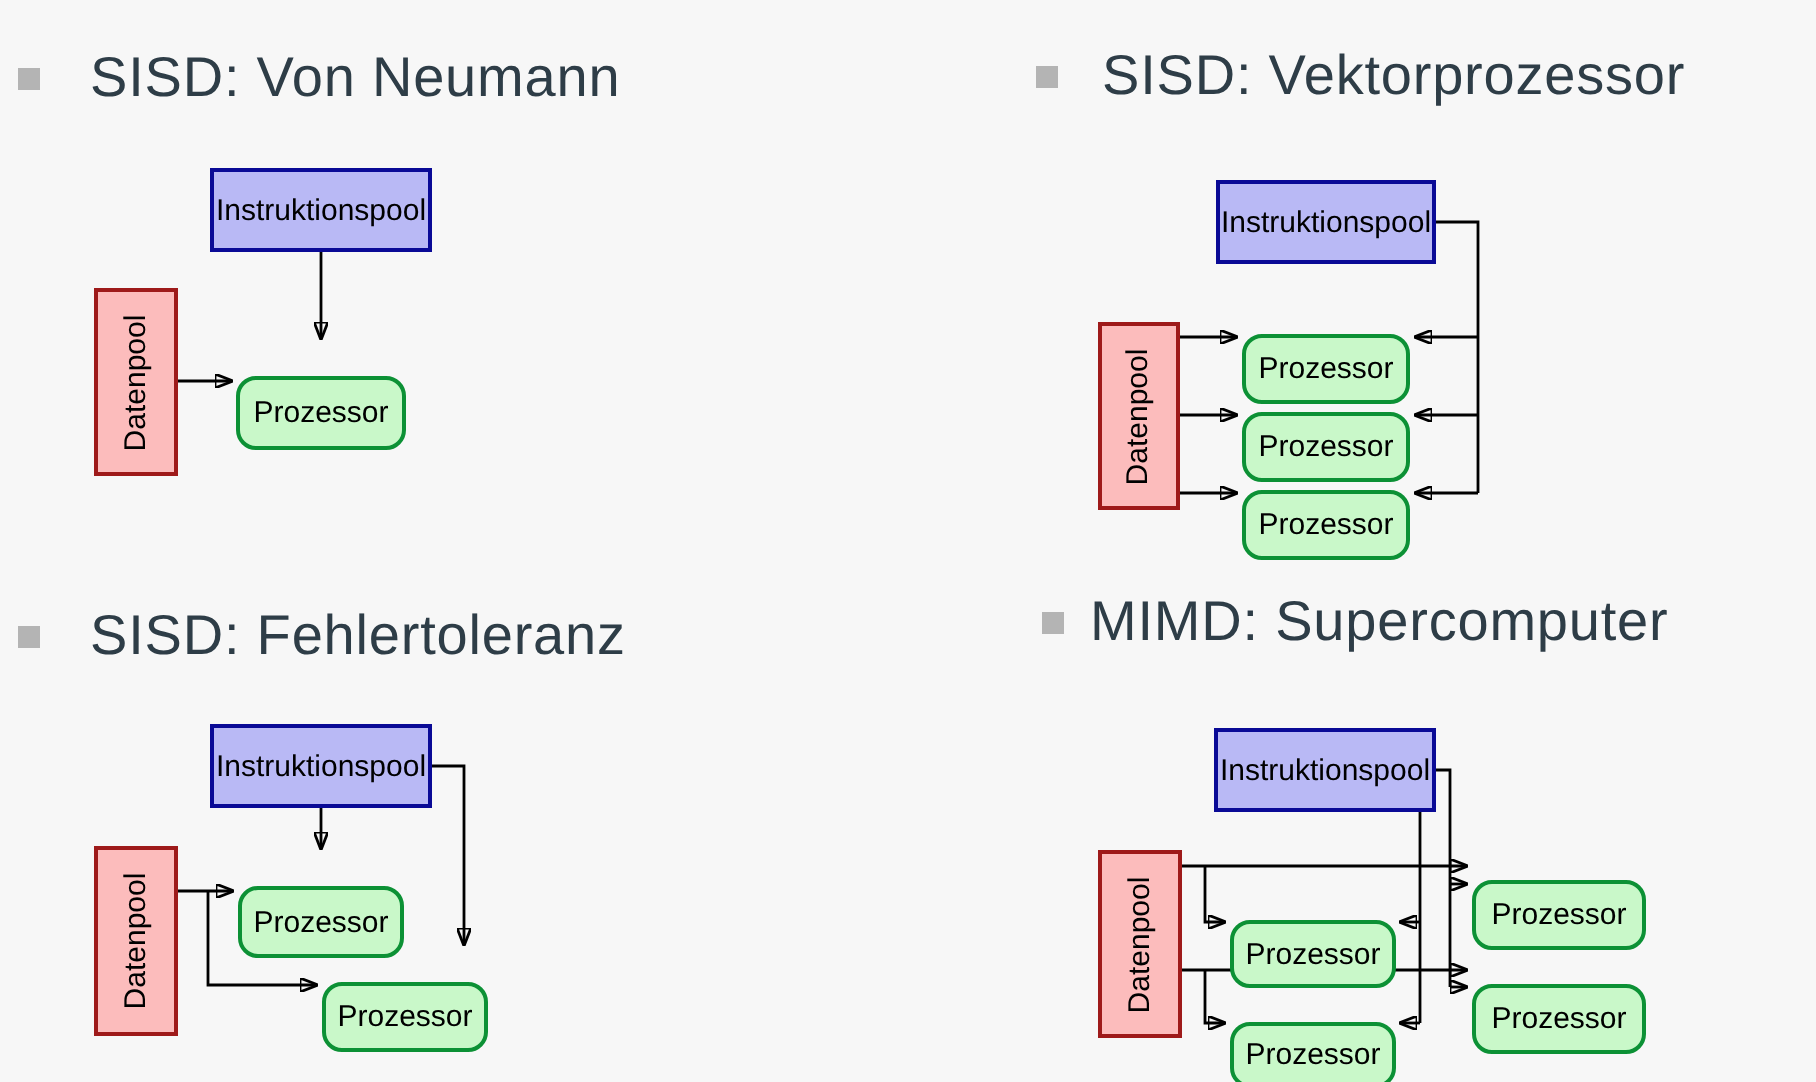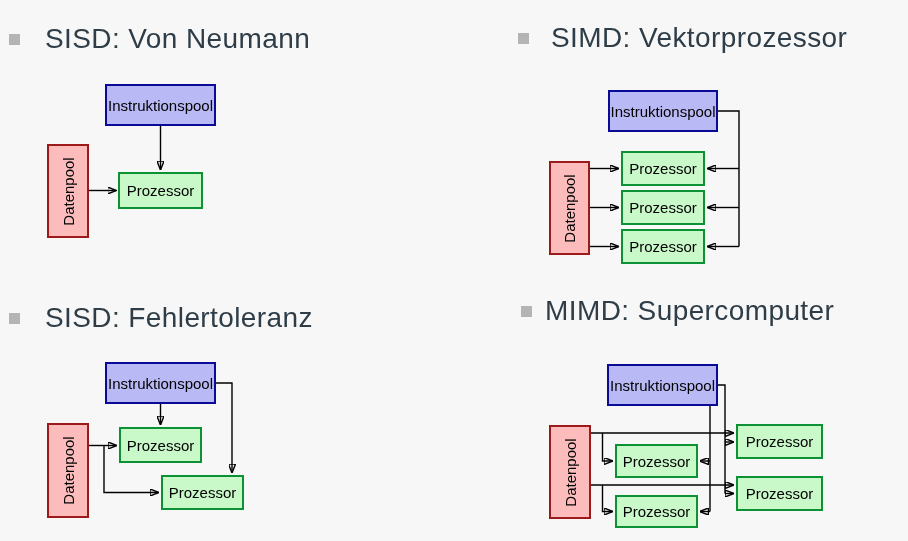--- a/index.html
+++ b/index.html
@@ -35,21 +35,22 @@
     background: var(--instruction-fill, #b9b9f5);
     border: 2.5px solid var(--instruction-border, #0a0a96);
   }
   .box.datapool {
     background: var(--data-fill, #fcbcbc);
     border: 2.5px solid var(--data-border, #9e1a1a);
   }
   .box.processor {
     background: var(--processor-fill, #c9f8c9);
     border: 2.5px solid var(--processor-border, #0c9135);
-    border-radius: 0;
+    border-radius: 10px;
+    margin-top: 16px;
   }
   .vlabel { transform: rotate(-90deg); white-space: nowrap; }
 
   
   #arrows { position: absolute; left: 0; top: 0; z-index: 1; }
   #arrows path { stroke: var(--arrow, #000); stroke-width: 1.4; fill: none; }
 </style>
 </head>
 <body>
 
@@ -100,21 +101,21 @@
     <div class="box datapool" style="left:47px; top:144px; width:42px; height:94px;">
       <span class="vlabel">Datenpool</span>
     </div>
     <div class="box processor" style="left:118px; top:172px; width:85px; height:37px;">
       <span>Prozessor</span>
     </div>
   </section>
 
   <section>
     <span class="bullet" style="left:518px; top:33px;"></span>
-    <div class="title" style="left:551px; top:21px;">SIMD: Vektorprozessor</div>
+    <div class="title" style="left:551px; top:21px;">SISD: Vektorprozessor</div>
 
     <div class="box instruction" style="left:608px; top:90px; width:110px; height:42px;">
       <span>Instruktionspool</span>
     </div>
     <div class="box datapool" style="left:549px; top:161px; width:41px; height:94px;">
       <span class="vlabel">Datenpool</span>
     </div>
     <div class="box processor" style="left:621px; top:151px; width:84px; height:35px;">
       <span>Prozessor</span>
     </div>

